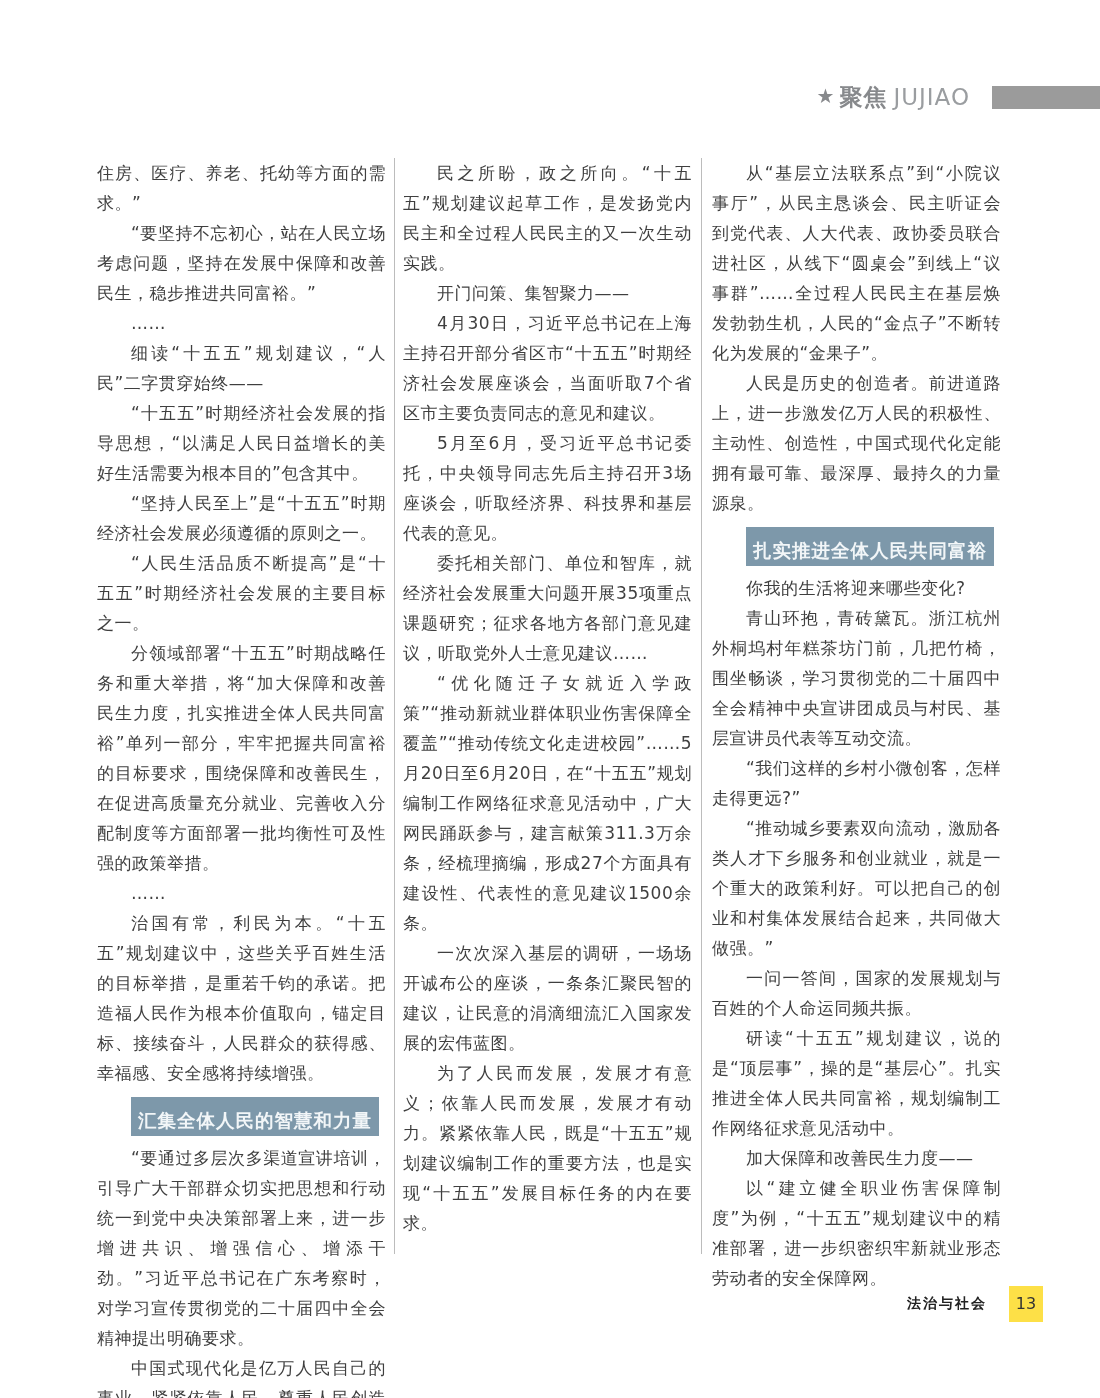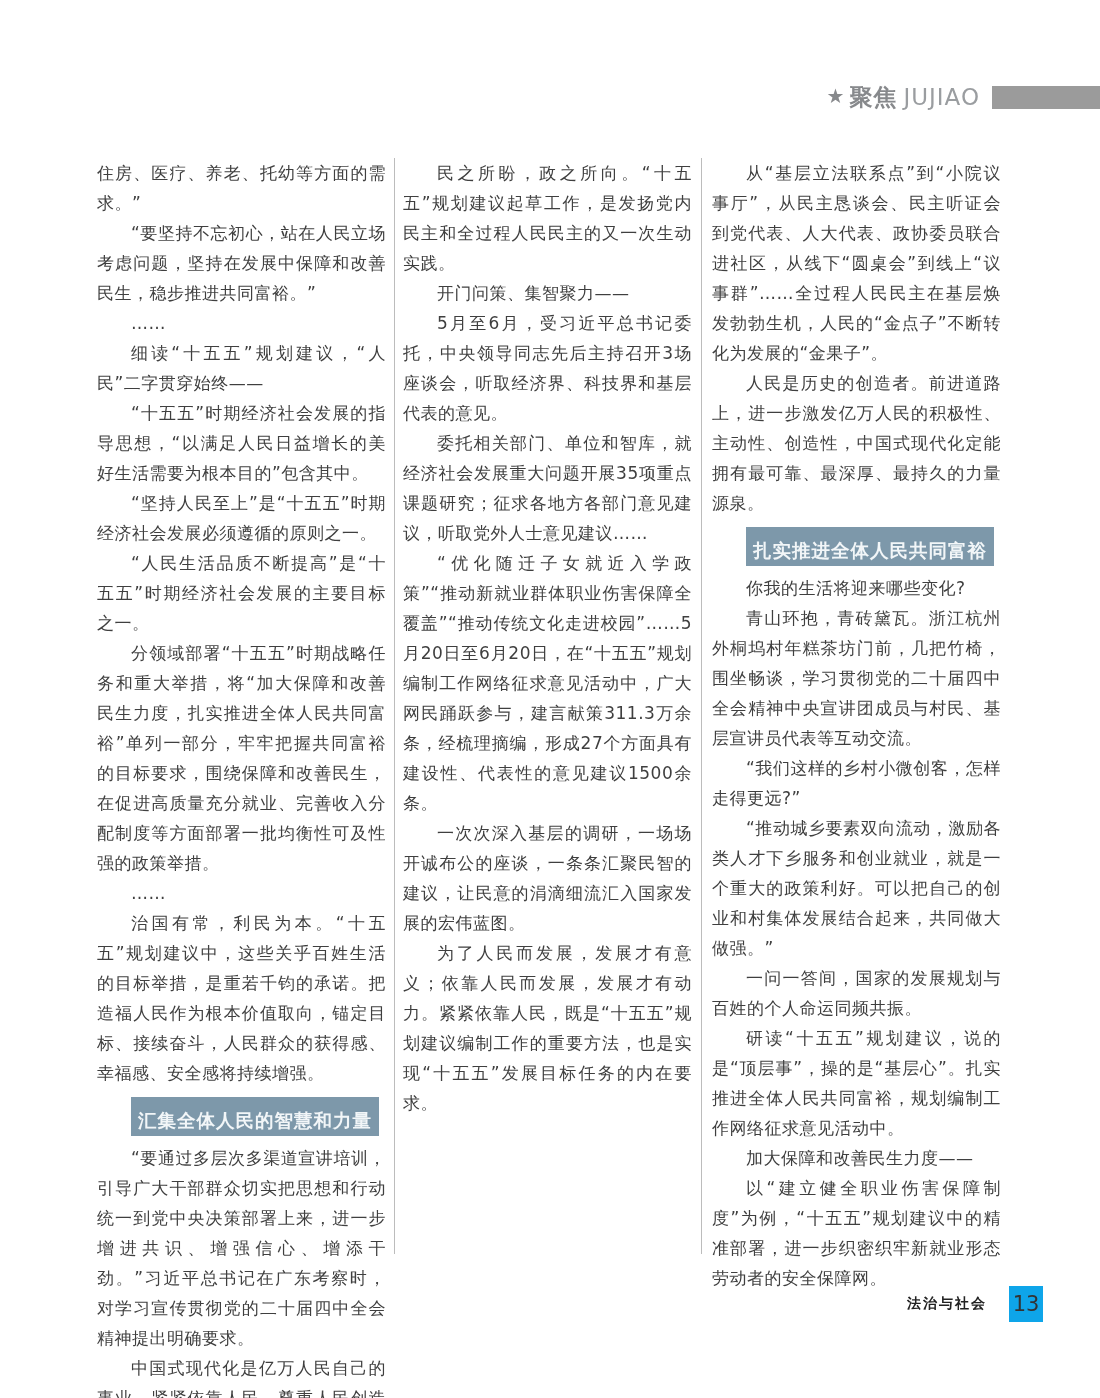--- a/index.html
+++ b/index.html
@@ -8,21 +8,21 @@
     width:1100px;height:1398px;
     background:#ffffff;
     font-family:"DejaVu Sans","Liberation Sans",sans-serif;
     overflow:hidden;
   }
   
   .top-header{
     position:absolute;top:82px;left:0;width:1100px;height:30px;
   }
   .header-text{
-    position:absolute;right:120px;top:0;
+    position:absolute;right:130px;top:0;
     color:#87898c;font-size:23px;letter-spacing:1px;white-space:nowrap;
   }
   .header-text .star{font-size:20px;vertical-align:2px;margin-right:4px;}
   .header-text .cn{font-weight:bold;}
   .header-text .en{color:#9a9da0;font-weight:normal;margin-left:6px;}
   .header-bar{
     position:absolute;right:0;top:4px;width:108px;height:23px;
     background:#9b9b9b;
   }
   
@@ -54,22 +54,22 @@
   
   .footer{
     position:absolute;top:1286px;right:57px;
     display:flex;align-items:center;
   }
   .footer-title{
     color:#222;font-weight:bold;font-size:14px;letter-spacing:2px;
   }
   .page-number{
     margin-left:22px;width:34px;height:36px;
-    background:#0ea5e9;color:#333;
-    font-size:21px;line-height:36px;text-align:center;
+    background:#fde047;color:#333;
+    font-size:16px;line-height:36px;text-align:center;
   }
 </style>
 </head>
 <body>
 
 <div class="page">
 
   <div class="top-header">
     <span class="header-text">
       <span class="star">★</span><span class="cn">聚焦</span><span class="en">JUJIAO</span>
@@ -91,20 +91,21 @@
       <p class="para indent">分领域部署“十五五”时期战略任务和重大举措，将“加大保障和改善民生力度，扎实推进全体人民共同富裕”单列一部分，牢牢把握共同富裕的目标要求，围绕保障和改善民生，在促进高质量充分就业、完善收入分配制度等方面部署一批均衡性可及性强的政策举措。</p>
       <p class="para indent">……</p>
       <p class="para indent">治国有常，利民为本。“十五五”规划建议中，这些关乎百姓生活的目标举措，是重若千钧的承诺。把造福人民作为根本价值取向，锚定目标、接续奋斗，人民群众的获得感、幸福感、安全感将持续增强。</p>
       <div class="section-header"><span>汇集全体人民的智慧和力量</span></div>
       <p class="para indent">“要通过多层次多渠道宣讲培训，引导广大干部群众切实把思想和行动统一到党中央决策部署上来，进一步增进共识、增强信心、增添干劲。”习近平总书记在广东考察时，对学习宣传贯彻党的二十届四中全会精神提出明确要求。</p>
       <p class="para indent">中国式现代化是亿万人民自己的事业。紧紧依靠人民，尊重人民创造精神，汇集全体人民的智慧和力量，才能推动中国式现代化不断向前发展。</p>
     </div>
   <div class="column col-1" id="col-1">
       <p class="para indent">民之所盼，政之所向。“十五五”规划建议起草工作，是发扬党内民主和全过程人民民主的又一次生动实践。</p>
       <p class="para indent">开门问策、集智聚力——</p>
+      <p class="para indent">4月30日，习近平总书记在上海主持召开部分省区市“十五五”时期经济社会发展座谈会，当面听取7个省区市主要负责同志的意见和建议。</p>
       <p class="para indent">5月至6月，受习近平总书记委托，中央领导同志先后主持召开3场座谈会，听取经济界、科技界和基层代表的意见。</p>
       <p class="para indent">委托相关部门、单位和智库，就经济社会发展重大问题开展35项重点课题研究；征求各地方各部门意见建议，听取党外人士意见建议……</p>
       <p class="para indent">“优化随迁子女就近入学政策”“推动新就业群体职业伤害保障全覆盖”“推动传统文化走进校园”……5月20日至6月20日，在“十五五”规划编制工作网络征求意见活动中，广大网民踊跃参与，建言献策311.3万余条，经梳理摘编，形成27个方面具有建设性、代表性的意见建议1500余条。</p>
       <p class="para indent">一次次深入基层的调研，一场场开诚布公的座谈，一条条汇聚民智的建议，让民意的涓滴细流汇入国家发展的宏伟蓝图。</p>
       <p class="para indent">为了人民而发展，发展才有意义；依靠人民而发展，发展才有动力。紧紧依靠人民，既是“十五五”规划建议编制工作的重要方法，也是实现“十五五”发展目标任务的内在要求。</p>
     </div>
   <div class="column col-2" id="col-2">
       <p class="para indent">从“基层立法联系点”到“小院议事厅”，从民主恳谈会、民主听证会到党代表、人大代表、政协委员联合进社区，从线下“圆桌会”到线上“议事群”……全过程人民民主在基层焕发勃勃生机，人民的“金点子”不断转化为发展的“金果子”。</p>
       <p class="para indent">人民是历史的创造者。前进道路上，进一步激发亿万人民的积极性、主动性、创造性，中国式现代化定能拥有最可靠、最深厚、最持久的力量源泉。</p>
       <div class="section-header"><span>扎实推进全体人民共同富裕</span></div>

